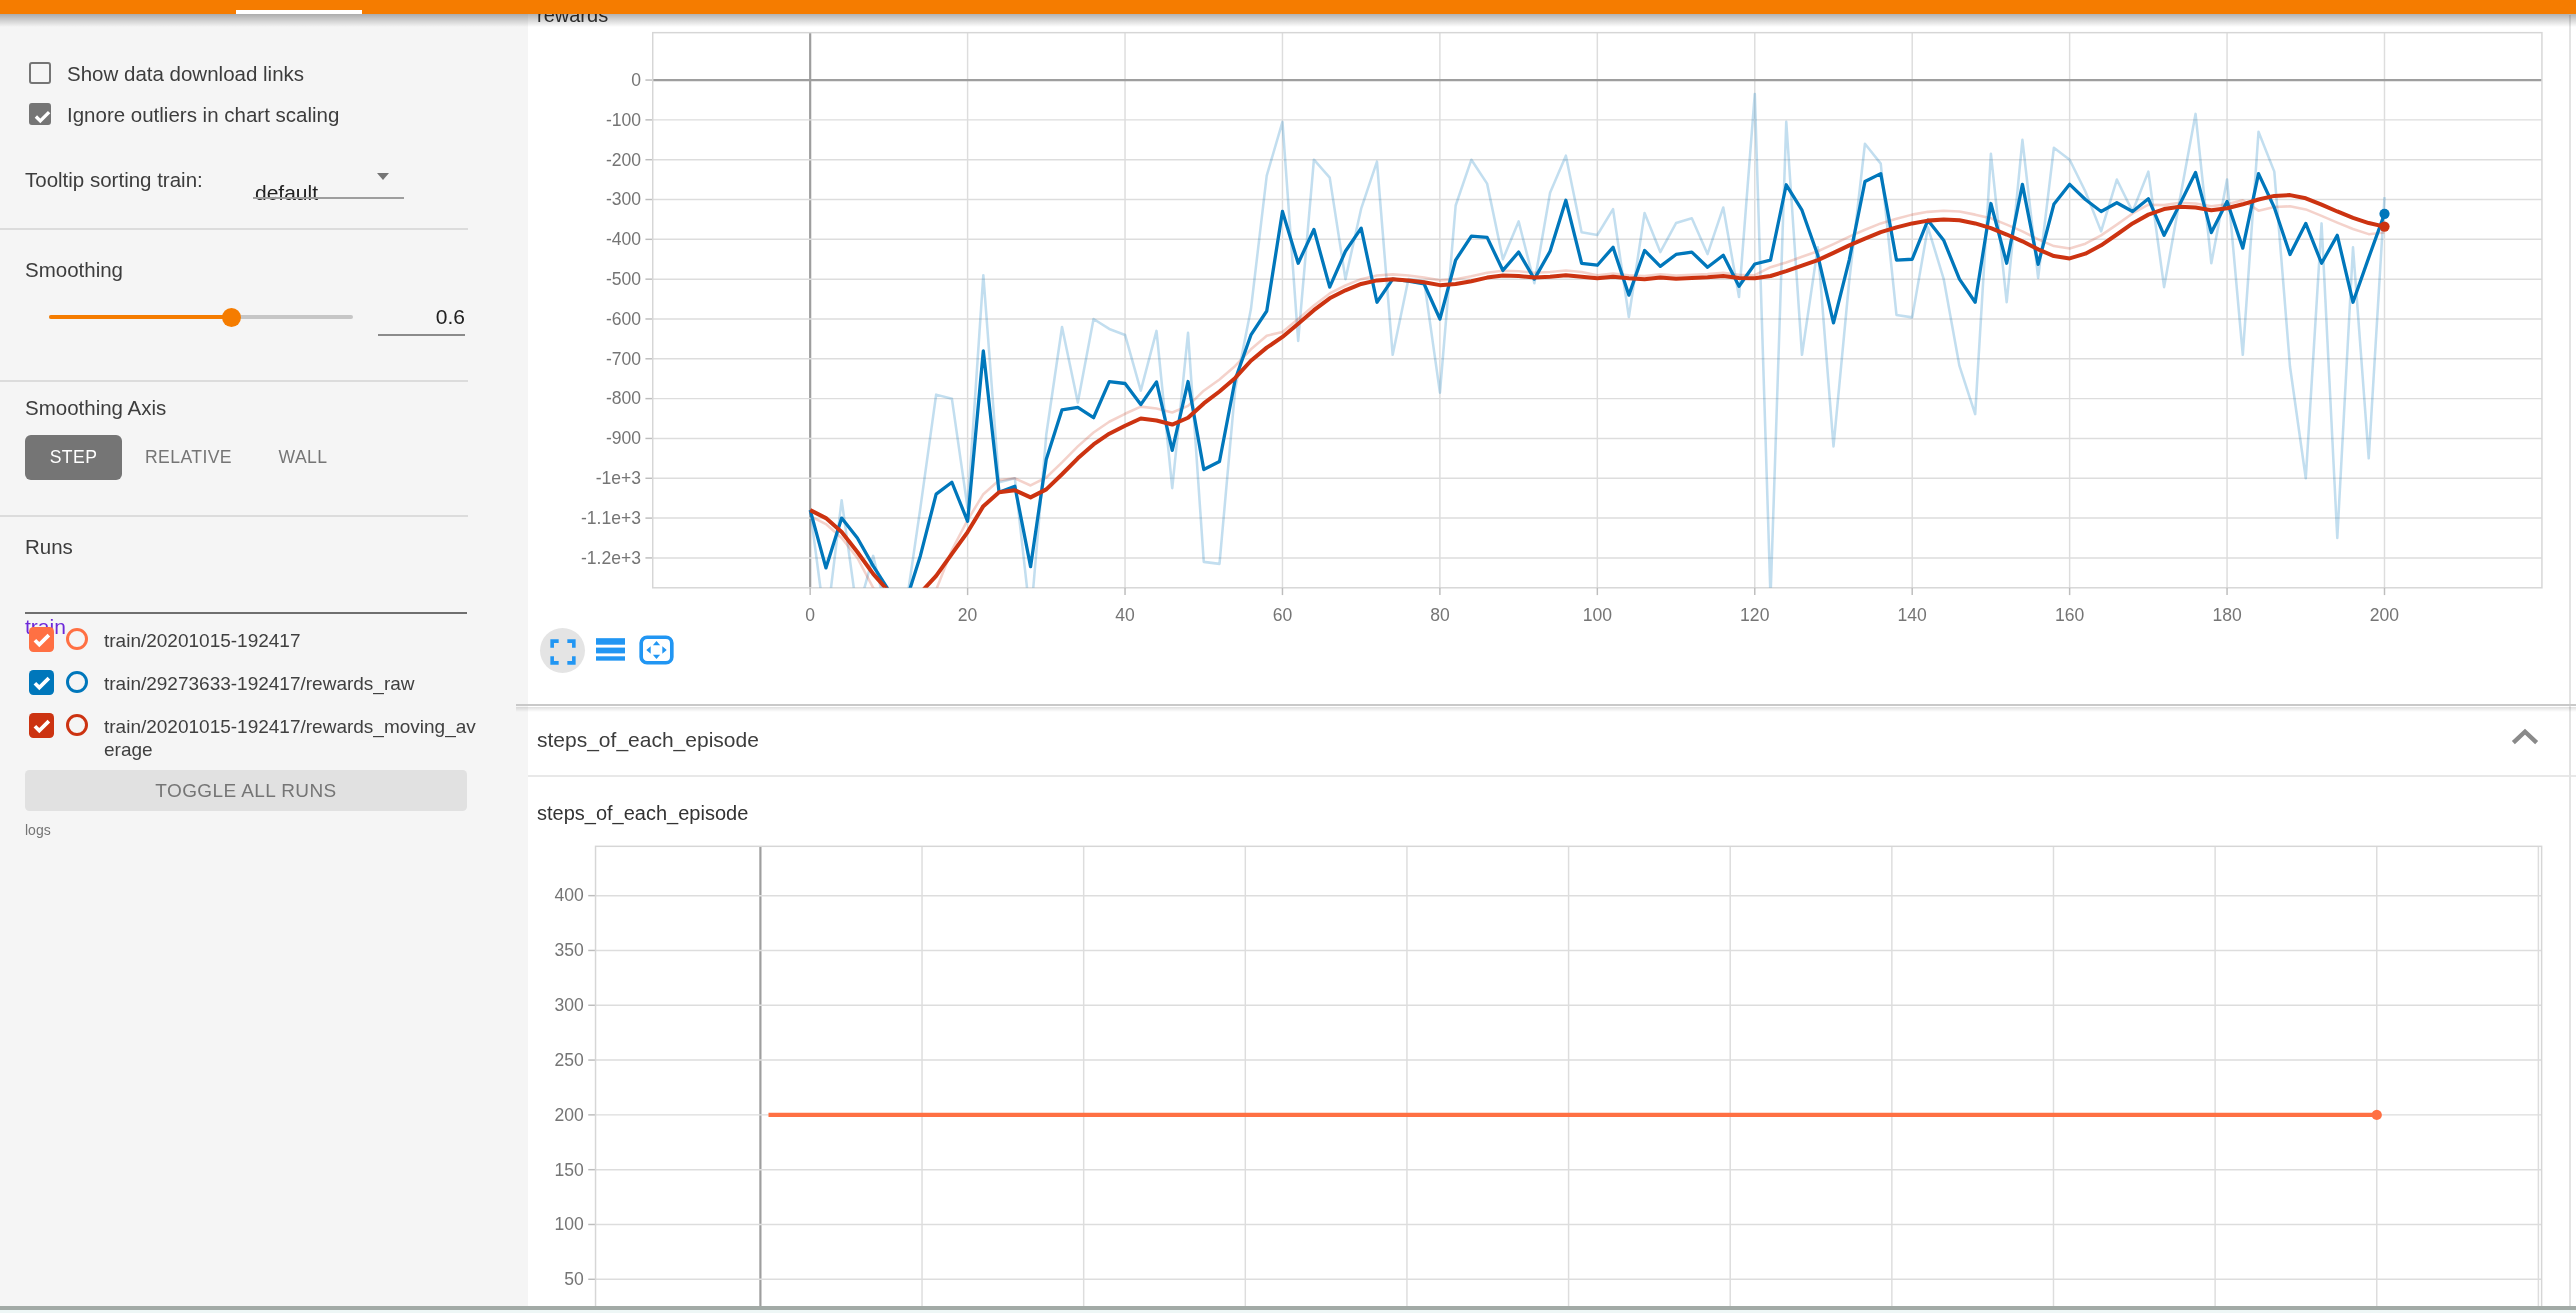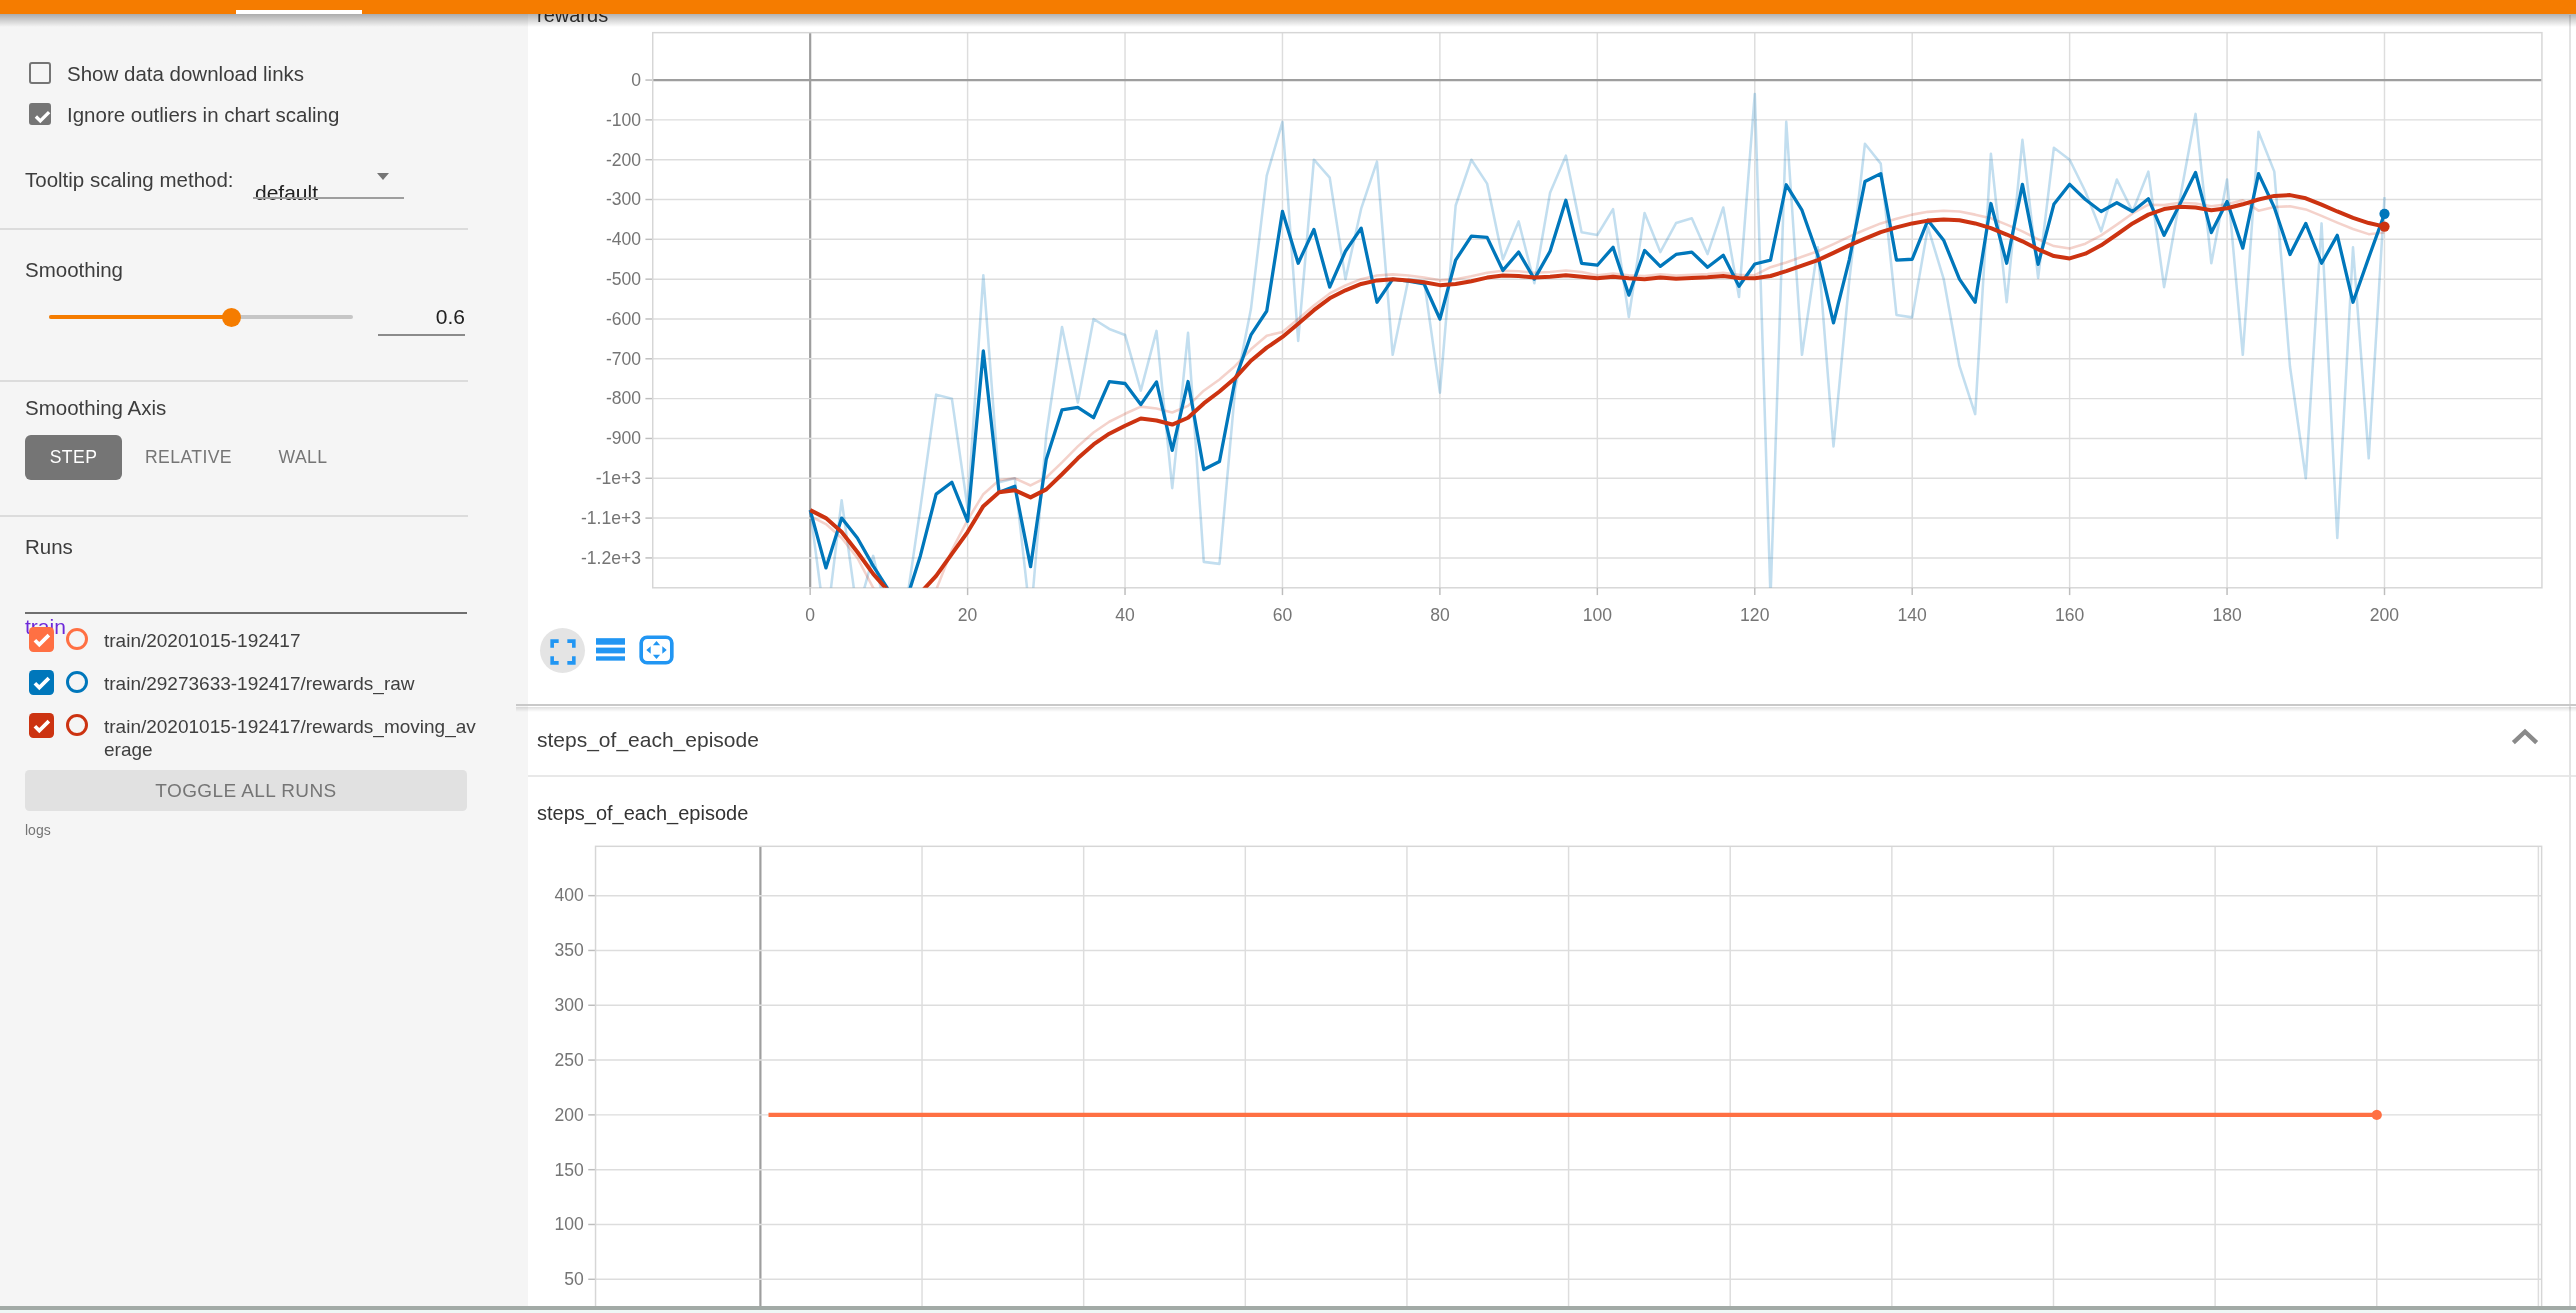--- a/index.html
+++ b/index.html
@@ -79,21 +79,21 @@
     <div class="cb unchecked" style="left:29px;top:48px;"></div>
     <div class="sb-label" style="left:67px;top:48px;">Show data download links</div>
 
     <div class="cb checked" style="left:29px;top:89px;">
       <svg width="25" height="25" viewBox="0 0 34 34">
         <path d="M8 17 l6 6 l12 -12" stroke="#fff" stroke-width="4.5" fill="none"></path>
       </svg>
     </div>
     <div class="sb-label" style="left:67px;top:89px;">Ignore outliers in chart scaling</div>
 
-    <div class="sb-label" style="left:25px;top:154px;">Tooltip scaling method:</div>
+    <div class="sb-label" style="left:25px;top:154px;">Tooltip sorting train:</div>
     <div class="dd-value" style="left:255px;top:151px;">default</div>
     <div class="dd-arrow" style="left:377px;top:159px;"></div>
     <div class="dd-underline" style="left:253px;top:183px;width:151px;"></div>
 
     <div class="sb-divider" style="top:214px;"></div>
 
     <div class="sb-label" style="left:25px;top:244px;">Smoothing</div>
     <div class="slider-track" style="left:49px;top:301px;width:304px;"></div>
     <div class="slider-fill" style="left:49px;top:301px;width:183px;"></div>
     <div class="slider-thumb" style="left:222px;top:294px;"></div>

